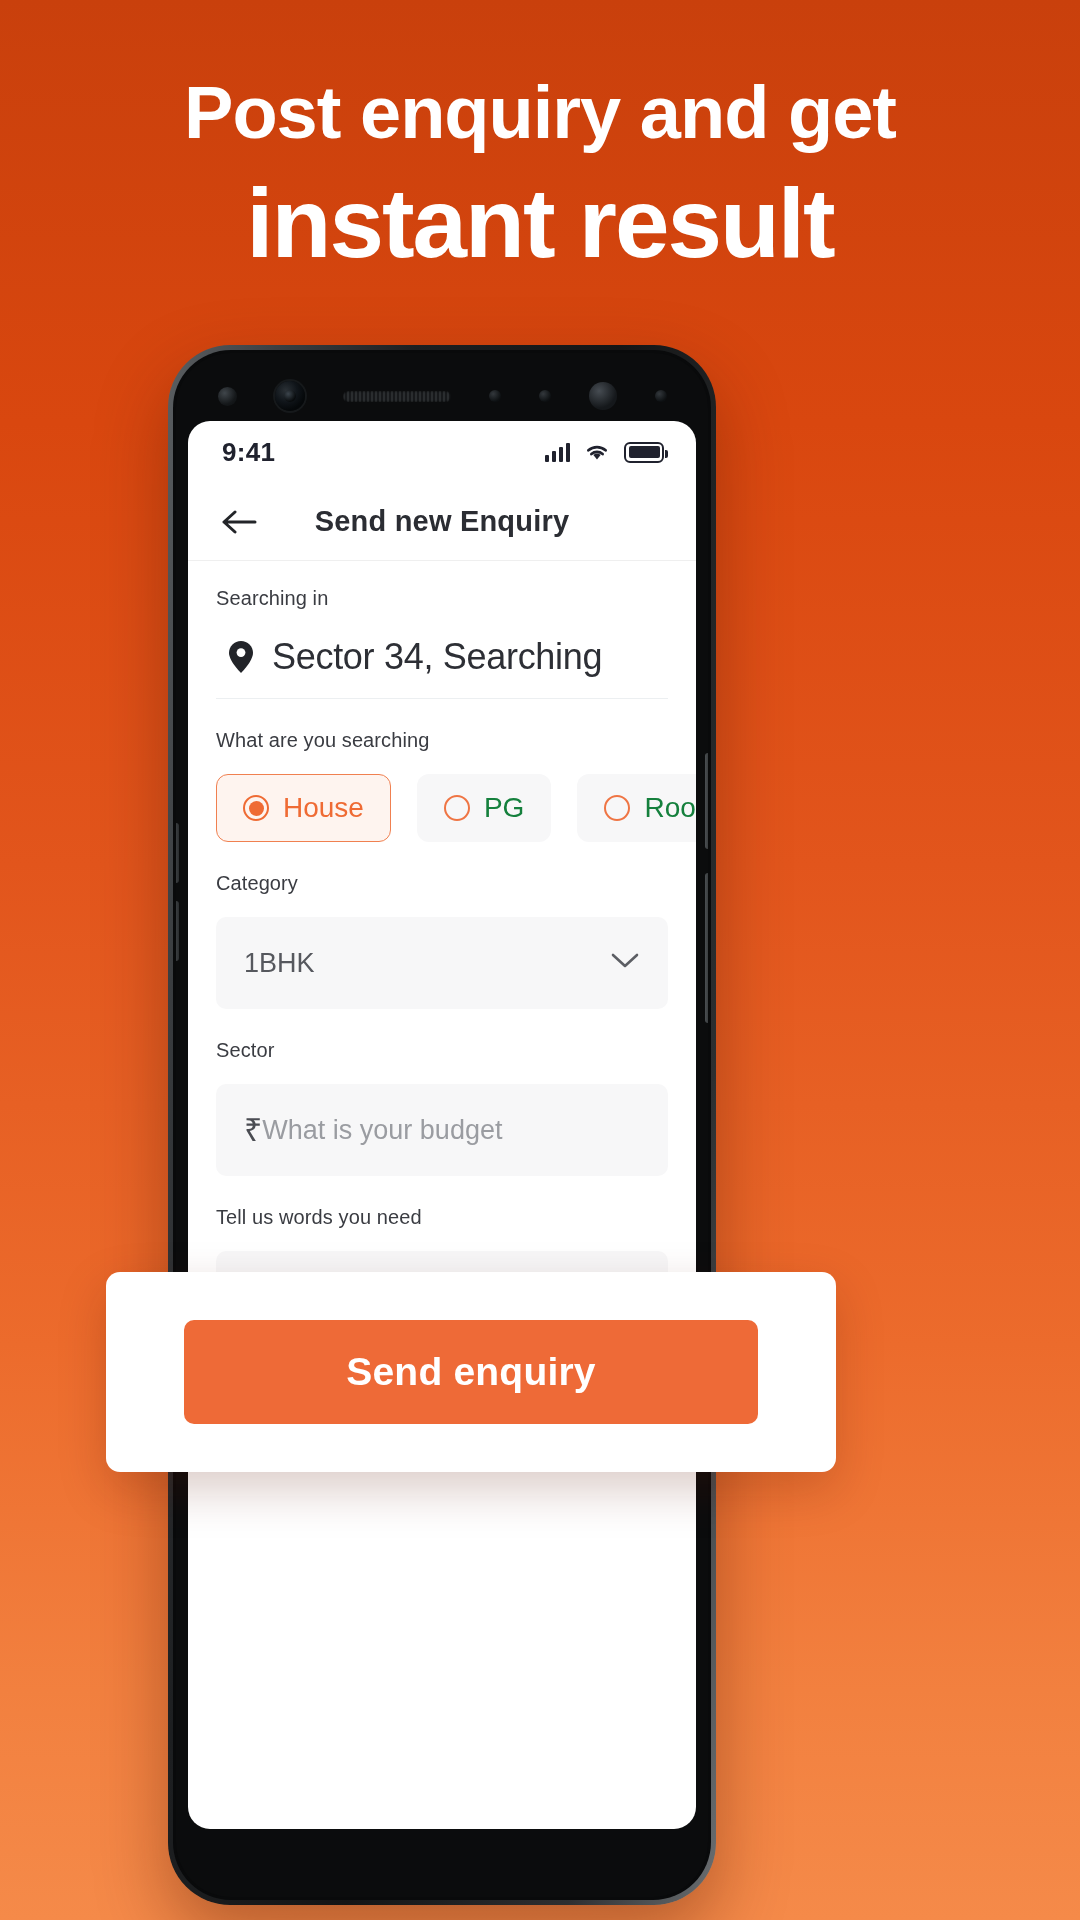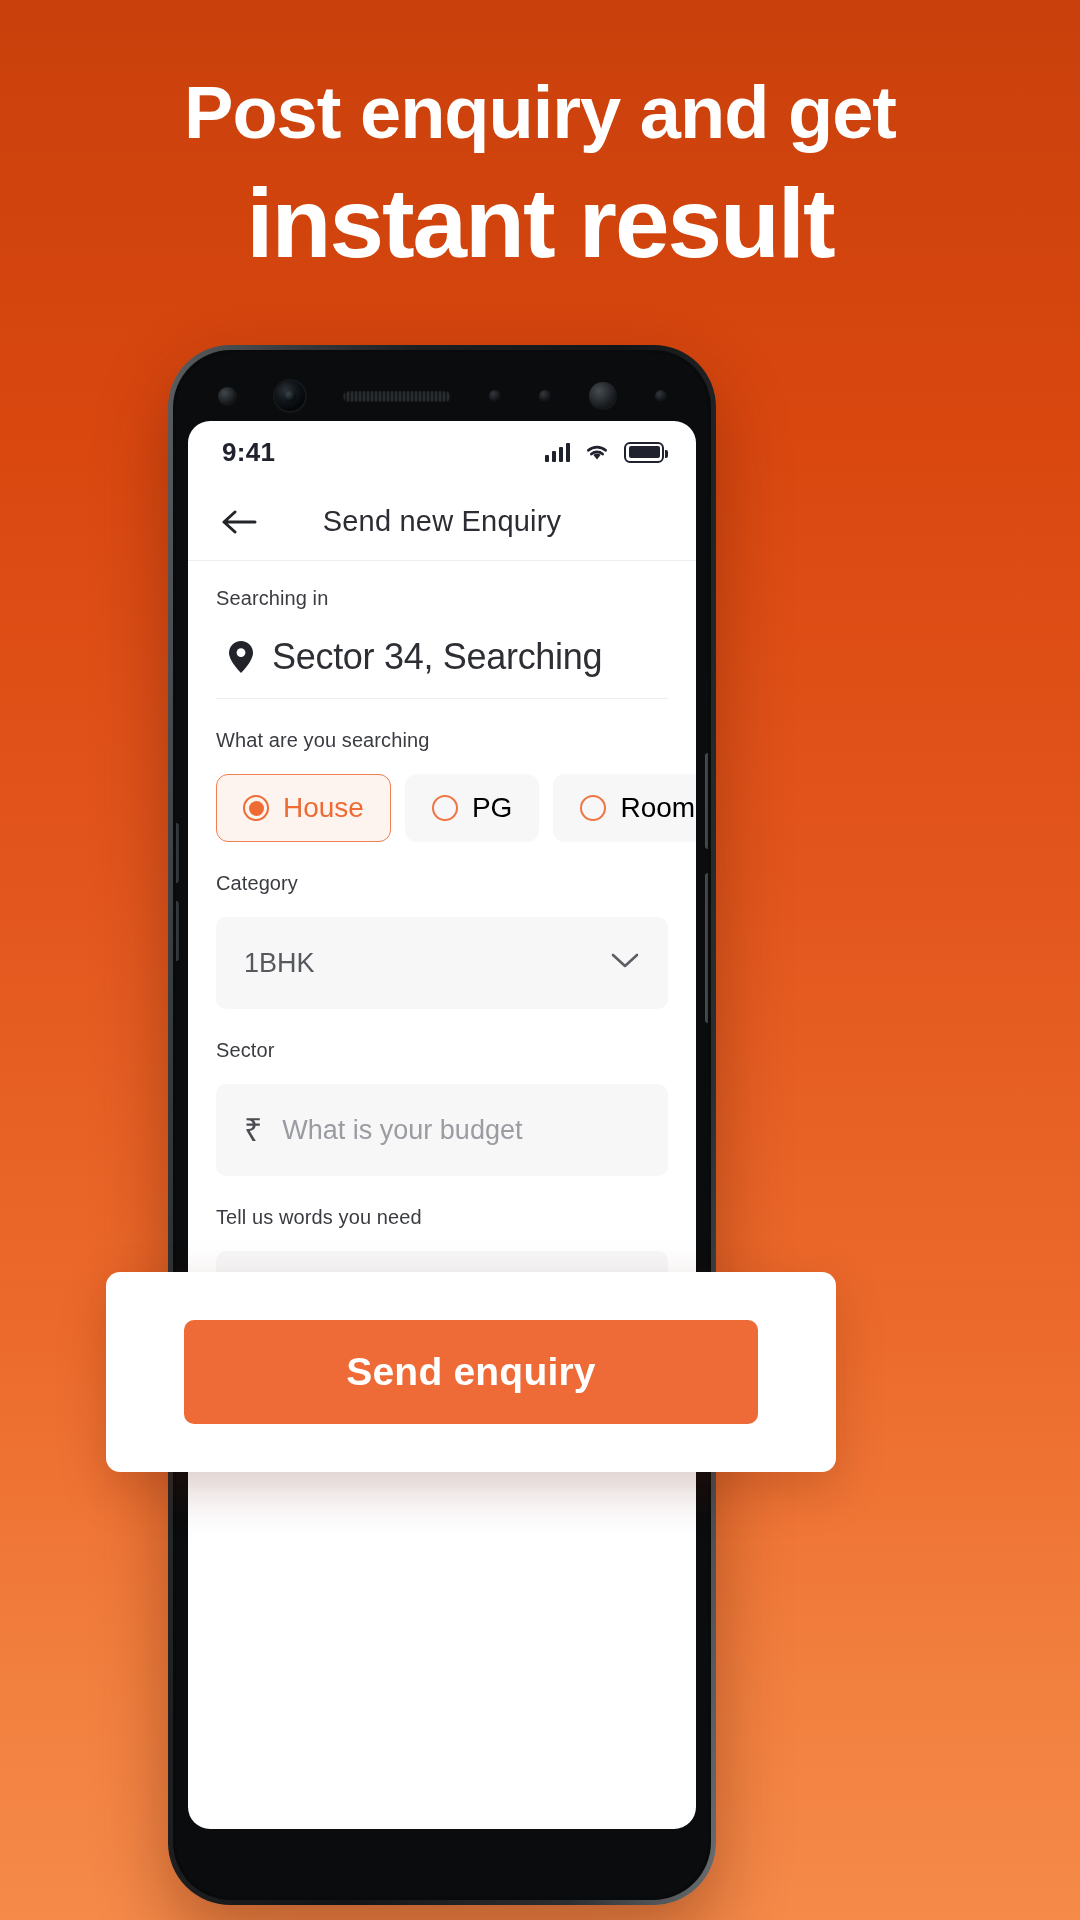--- a/index.html
+++ b/index.html
@@ -132,70 +132,70 @@
 
   
   .appbar {
     height:78px; display:flex; align-items:center;
     padding:0 30px; position:relative;
     border-bottom:1px solid #efefef;
   }
   .back { width:44px; height:44px; display:flex; align-items:center; justify-content:center; }
   .appbar-title {
     position:absolute; left:0; right:0; text-align:center;
-    font-size:29px; font-weight:normal; color:#2b2d33; letter-spacing:0.2px;
+    font-size:29px; font-weight:bold; color:#2b2d33; letter-spacing:0.2px;
     pointer-events:none;
   }
 
   
   .form { padding:26px 28px 0 28px; }
   .field-label {
     font-size:20px; color:#3a3c42; font-weight:400;
     letter-spacing:0.1px;
   }
   .loc-row {
     display:flex; align-items:center; gap:18px;
     padding:26px 4px 20px 12px;
     border-bottom:1.5px solid #eceff1;
   }
   .loc-text { font-size:36px; color:#2d2f35; letter-spacing:-0.3px; }
 
   .sec-gap { height:30px; }
 
   
   .chips {
-    display:flex; gap:14px; margin-top:22px;
+    display:flex; gap:26px; margin-top:22px;
     width:calc(100% + 60px);
   }
   .chip {
     display:flex; align-items:center; gap:14px;
     height:68px; padding:0 26px;
     border-radius:12px;
     background:#f7f7f8; border:1.5px solid transparent;
     flex:0 0 auto; white-space:nowrap;
   }
   .chip.active { background:#fef4ef; border-color:#f08050; }
   .radio {
     width:26px; height:26px; border-radius:50%;
     border:2.5px solid #ef7544; flex:0 0 auto;
     display:flex; align-items:center; justify-content:center;
   }
   .chip.active .radio { border-color:#ef6b34; }
   .chip.active .radio::after {
     content:""; width:15px; height:15px; border-radius:50%; background:#ef6b34;
   }
-  .chip-label { font-size:28px; color:#000000; }
+  .chip-label { font-size:28px; color:#15803d; }
   .chip.active .chip-label { color:#ef6b34; }
 
   
   .box {
     margin-top:22px; height:92px;
     background:#f7f7f8; border-radius:10px;
     display:flex; align-items:center;
-    padding:0 28px; gap:20px;
+    padding:0 28px; 
   }
   .box-value { font-size:27px; color:#56585e; }
   .box-placeholder { font-size:27px; color:#9a9ca1; }
   .chev { margin-left:auto; }
   .rupee { font-size:32px; color:#4a4c52; line-height:1; }
   .textarea {
     margin-top:22px; height:170px;
     background:#f7f7f8; border-radius:10px;
     padding:26px 28px;
   }

